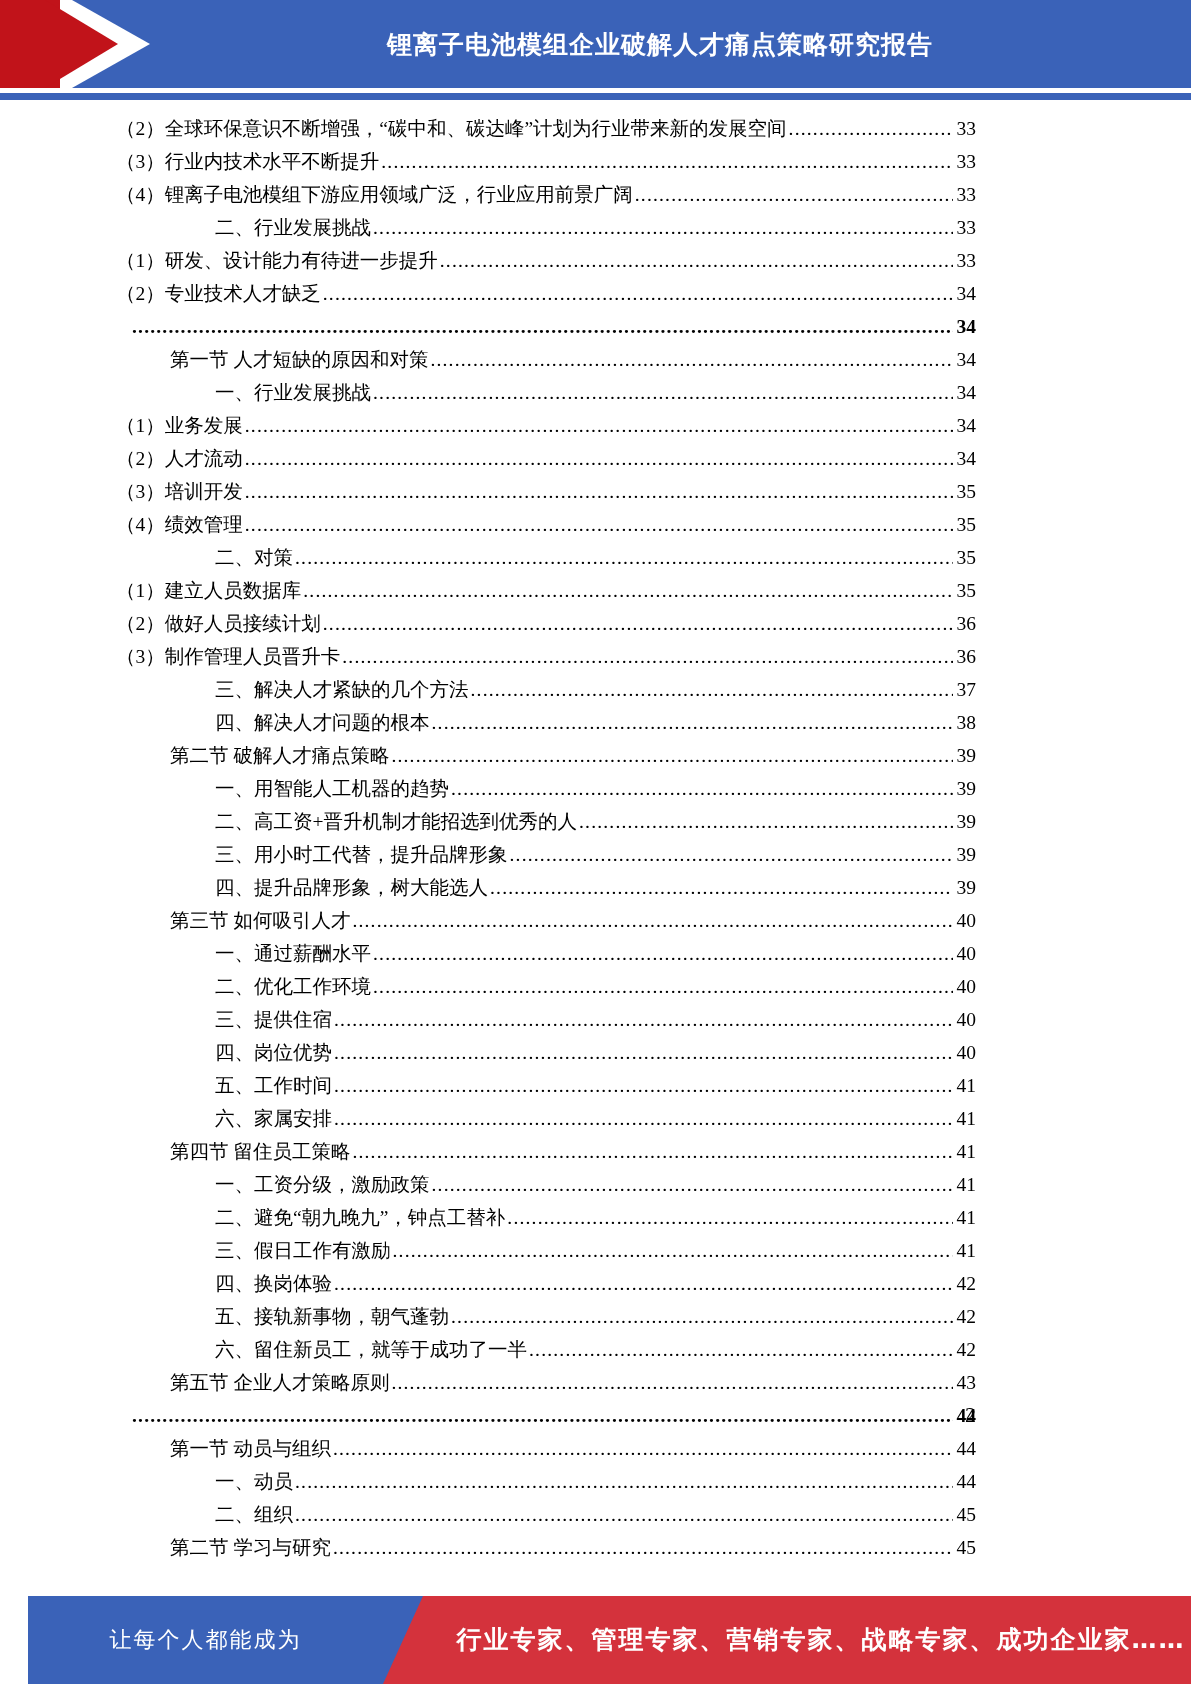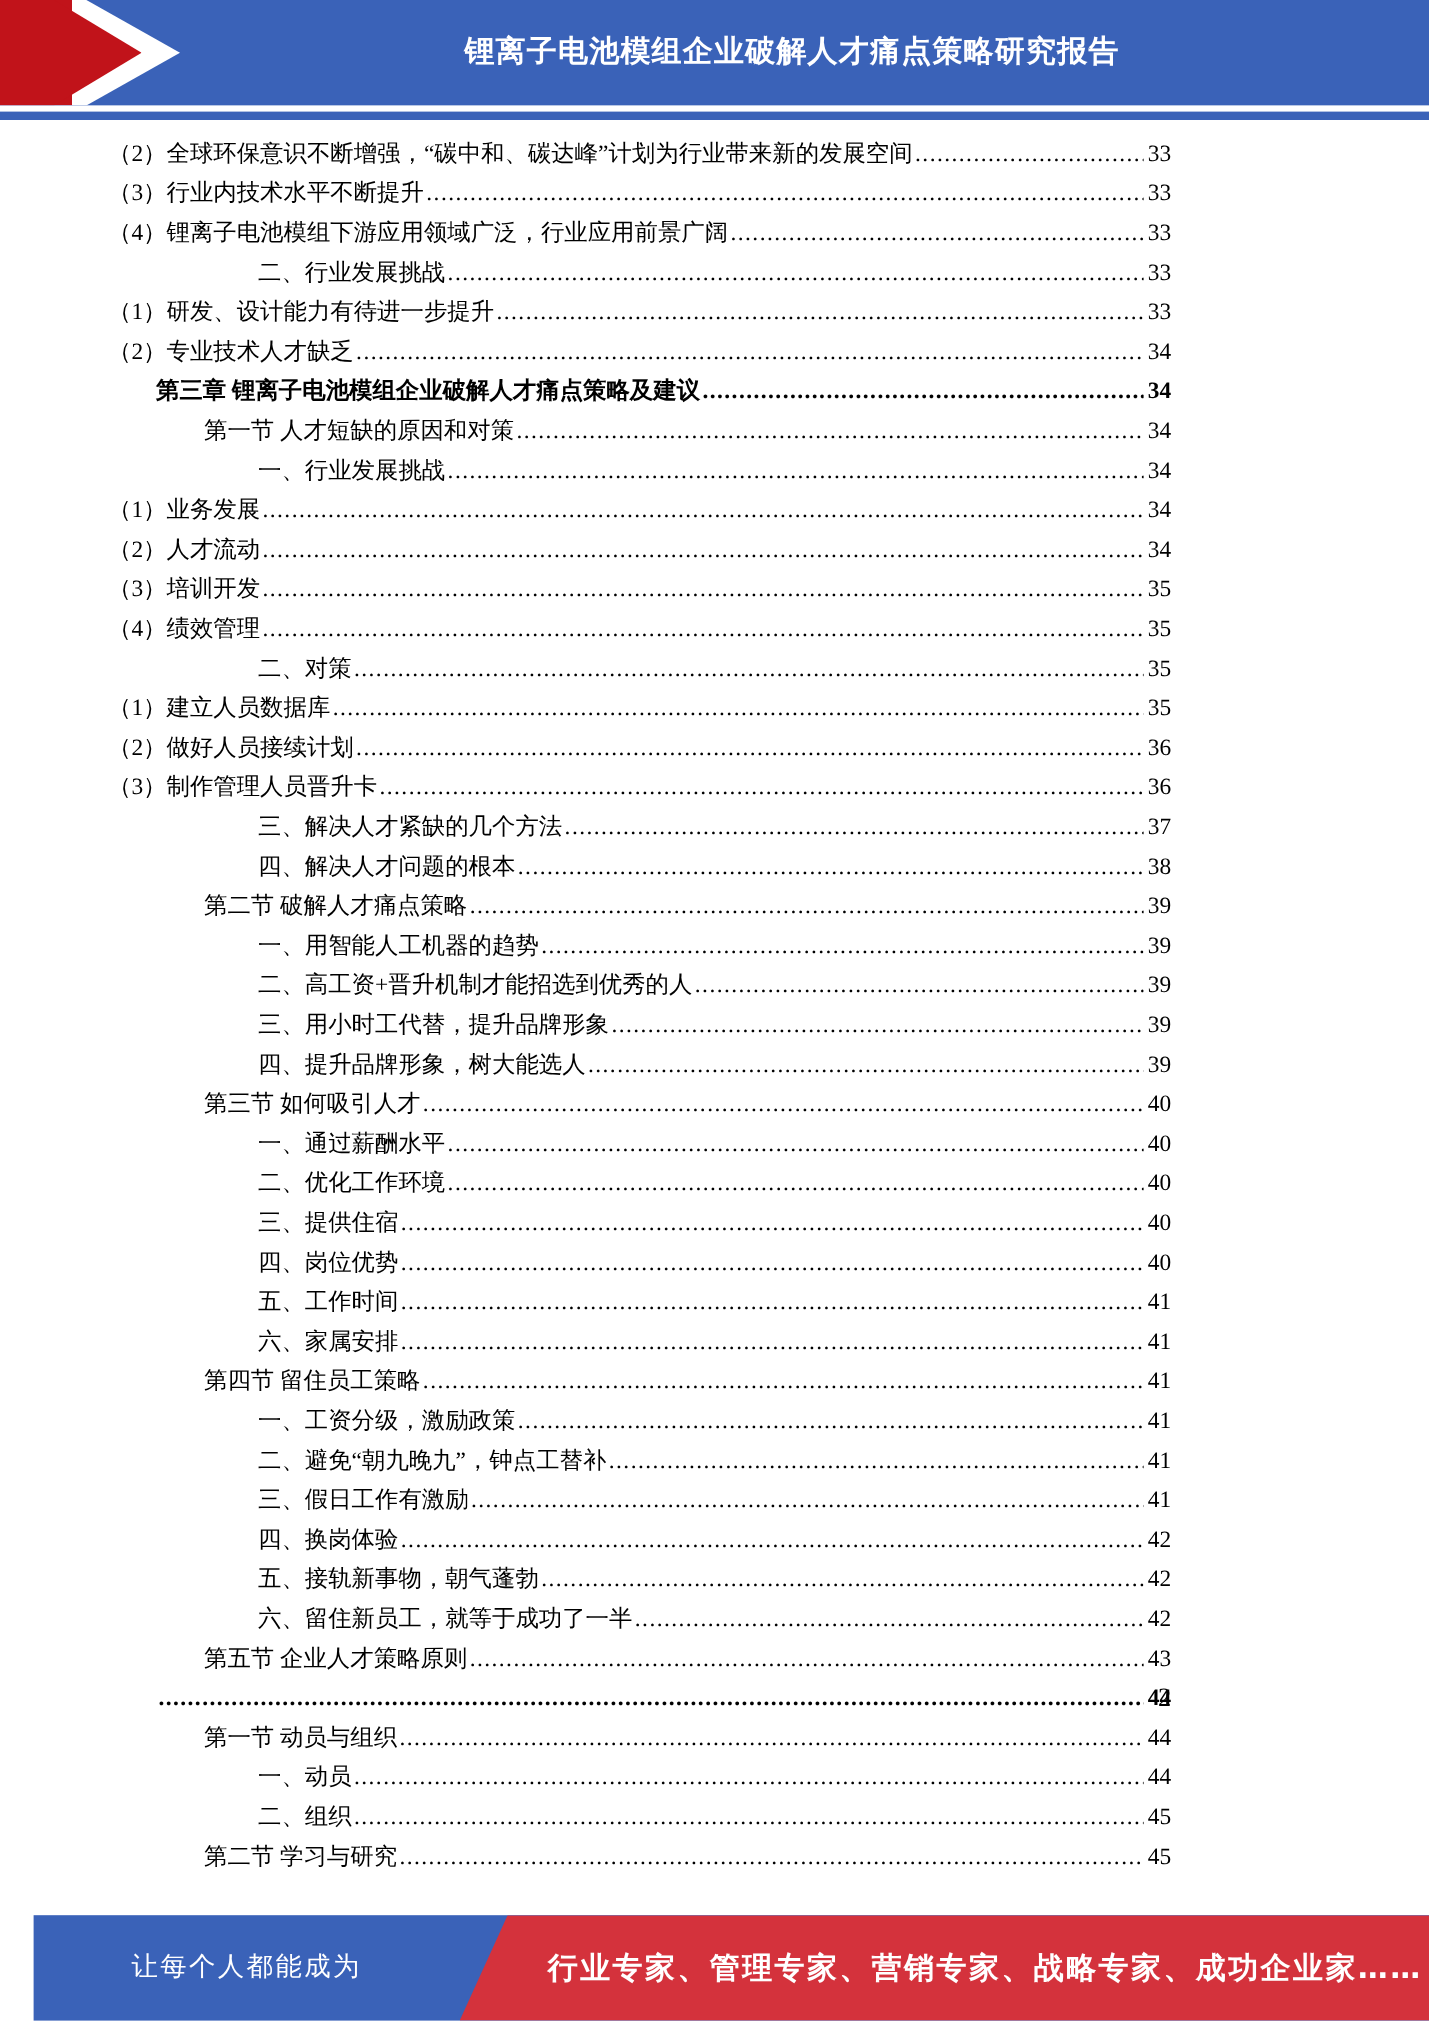--- a/index.html
+++ b/index.html
@@ -57,21 +57,21 @@
     position: absolute;
     top: 0;
     left: 160px;
     width: 1000px;
     height: 68px;
     line-height: 88px;
     text-align: center;
     color: #ffffff;
     font-size: 25px;
     font-weight: bold;
-    font-family: Liberation Serif, serif;
+    font-family: Liberation Sans, sans-serif;
     letter-spacing: 1px;
   }
   .header-underline {
     position: absolute;
     top: 88px; left: 0;
     width: 1191px;
     height: 5px;
     background: #ffffff;
   }
   .header-blue-bottom {
@@ -121,21 +121,21 @@
   .toc-row.level-1 {
     padding-left: 170px;
     padding-right: 215px;
     justify-content: flex-end;
   }
   .toc-row.level-2 {
     padding-left: 215px;
     padding-right: 215px;
   }
   .toc-row.level-3 {
-    padding-left: 90px;
+    padding-left: 116px;
     padding-right: 215px;
   }
 
   
   .page-number {
     position: absolute;
     top: 1402px;
     left: 0;
     width: 1191px;
     text-align: center;
@@ -232,21 +232,20 @@
       <span class="label">（1）研发、设计能力有待进一步提升</span>
       <span class="dots">............................................................................................................................................................................................................................................................................................................</span>
       <span class="page">33</span>
     </div>
     <div class="toc-row level-3">
       <span class="label">（2）专业技术人才缺乏</span>
       <span class="dots">............................................................................................................................................................................................................................................................................................................</span>
       <span class="page">34</span>
     </div>
     <div class="toc-row level-chapter">
-      <span class="label">第三章  锂离子电池模组企业破解人才痛点策略及建议</span>
       <span class="dots">............................................................................................................................................................................................................................................................................................................</span>
       <span class="page">34</span>
     </div>
     <div class="toc-row level-1">
       <span class="label">第一节  人才短缺的原因和对策</span>
       <span class="dots">............................................................................................................................................................................................................................................................................................................</span>
       <span class="page">34</span>
     </div>
     <div class="toc-row level-2">
       <span class="label">一、行业发展挑战</span>

